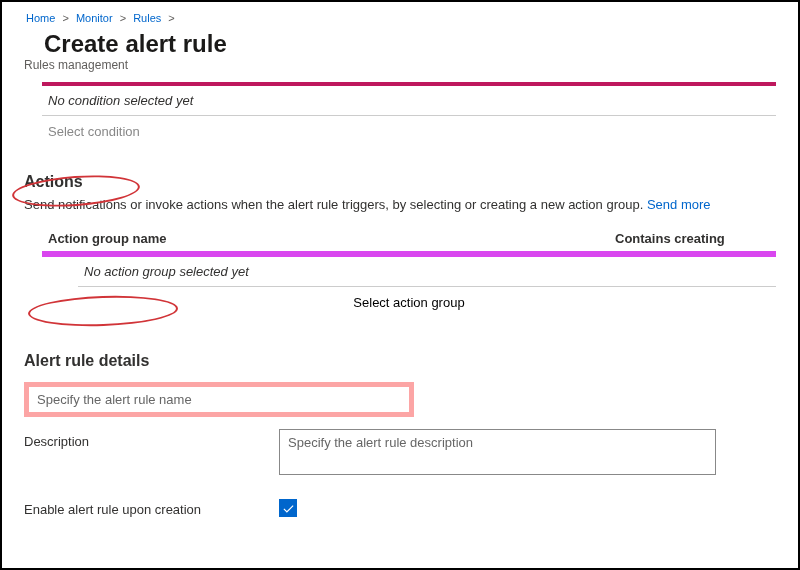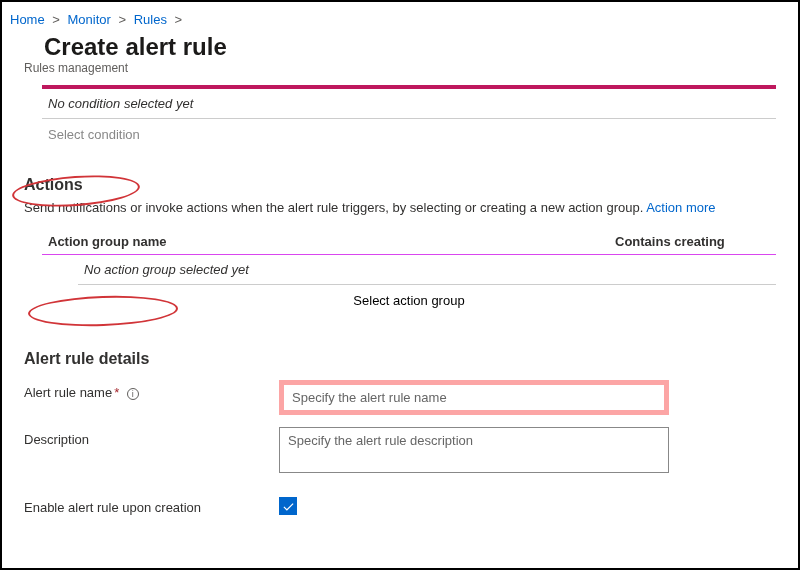--- a/index.html
+++ b/index.html
@@ -9,22 +9,22 @@
       color: #323130;
       background: #fff;
       width: 800px;
       height: 570px;
       border: 2px solid #000;
       padding: 8px 0 0 0;
       position: relative;
       overflow: hidden;
     }
     .breadcrumb {
-      padding: 2px 22px 0 8px;
-      font-size: 13px;
+      padding: 2px 22px 0 24px;
+      font-size: 11px;
     }
     .breadcrumb a {
       color: #0066cc;
       text-decoration: none;
     }
     .breadcrumb .sep {
       color: #605e5c;
       margin: 0 4px;
     }
     .page-title {
@@ -72,21 +72,21 @@
       color: #0066cc;
       text-decoration: none;
     }
     .actions-table {
       margin: 0 0 0 18px;
     }
     .actions-header {
       display: flex;
       font-weight: 600;
       padding: 5px 6px;
-      border-bottom: 1px solid #d946ef;
+      border-bottom: 6px solid #d946ef;
     }
     .actions-header .col1 { flex: 1; }
     .actions-header .col2 { width: 155px; }
     .actions-row {
       padding: 7px 6px;
       border-bottom: 1px solid #ccc;
       font-style: italic;
       margin-left: 36px;
     }
     .select-action-link {
@@ -120,21 +120,21 @@
       vertical-align: middle;
     }
     input[type=text] {
       width: 390px;
       padding: 5px 8px;
       border: 5px solid #fca5a5;
       font-family: inherit;
       font-size: 13px;
     }
     textarea {
-      width: 390px;
+      width: 437px;
       height: 46px;
       padding: 5px 8px;
       border: 1px solid #888;
       font-family: inherit;
       font-size: 13px;
       resize: none;
     }
     input::placeholder, textarea::placeholder { color: #666; }
     .checkbox-wrap {
       width: 18px; height: 18px;
@@ -168,40 +168,36 @@
 
 <h1 class="page-title">Create alert rule</h1>
 <div class="page-subtitle">Rules management</div>
 
 <div class="condition-box">No condition selected yet</div>
 <div class="select-link">Select condition</div>
 
 <div class="section">
   <div class="section-heading">Actions</div>
   <div class="section-desc">
-    <span>Send notifications or invoke actions when the alert rule triggers, by selecting or creating a new action group. </span><a href="#" class="learn-more">Action more</a>
+    <span>Send notifications or invoke actions when the alert rule triggers, by selecting or creating a new action group. </span><a href="#" class="learn-more">Send more</a>
   </div>
   <div class="actions-table">
     <div class="actions-header">
       <div class="col1">Action group name</div>
       <div class="col2">Contains creating</div>
     </div>
     <div class="actions-row">No action group selected yet</div>
   </div>
   <div class="select-action-link">Select action group</div>
 </div>
 
 <div class="section" style="margin-top:42px">
   <div class="section-heading">Alert rule details</div>
 
   <div class="form-row">
-    <div class="form-label">
-      <span>Alert rule name</span><span class="req">*</span>
-      <span class="info-icon">i</span>
-    </div>
     <input type="text" placeholder="Specify the alert rule name" style="">
   </div>
 
   <div class="form-row">
     <div class="form-label">Description</div>
     <textarea placeholder="Specify the alert rule description" style=""></textarea>
   </div>
 
   <div class="form-row" style="margin-top:22px">
     <div class="form-label">Enable alert rule upon creation</div>

